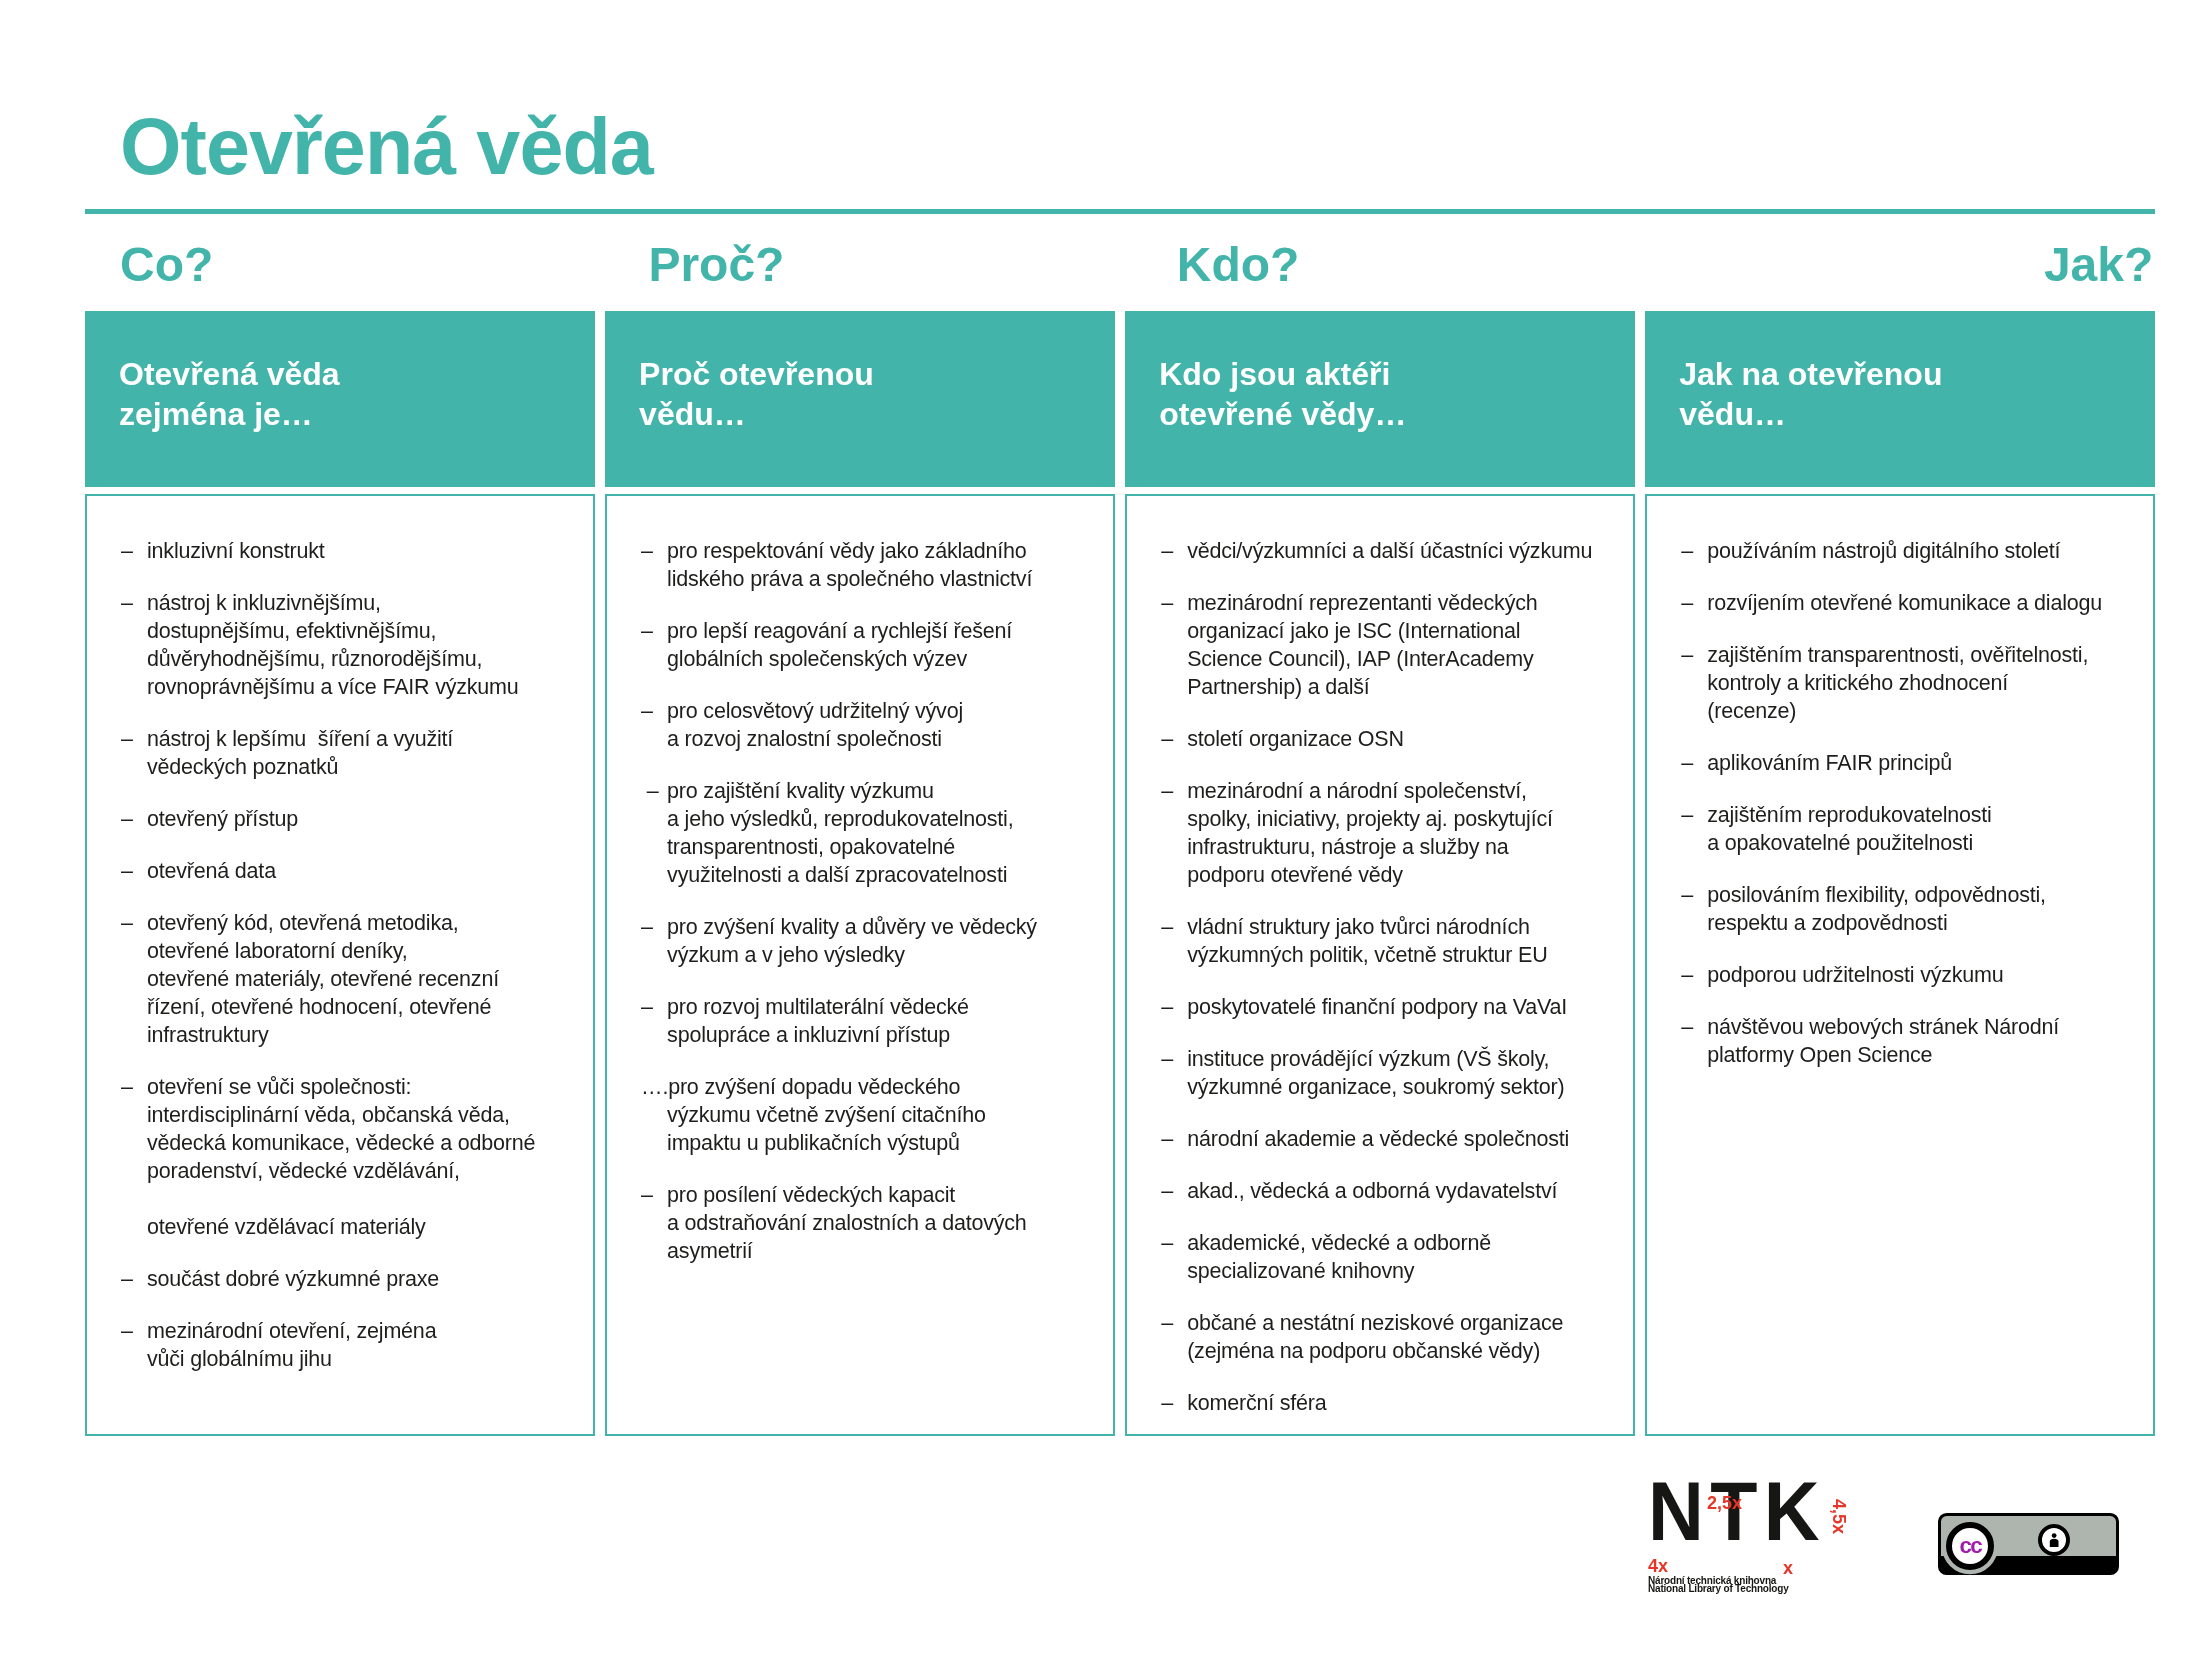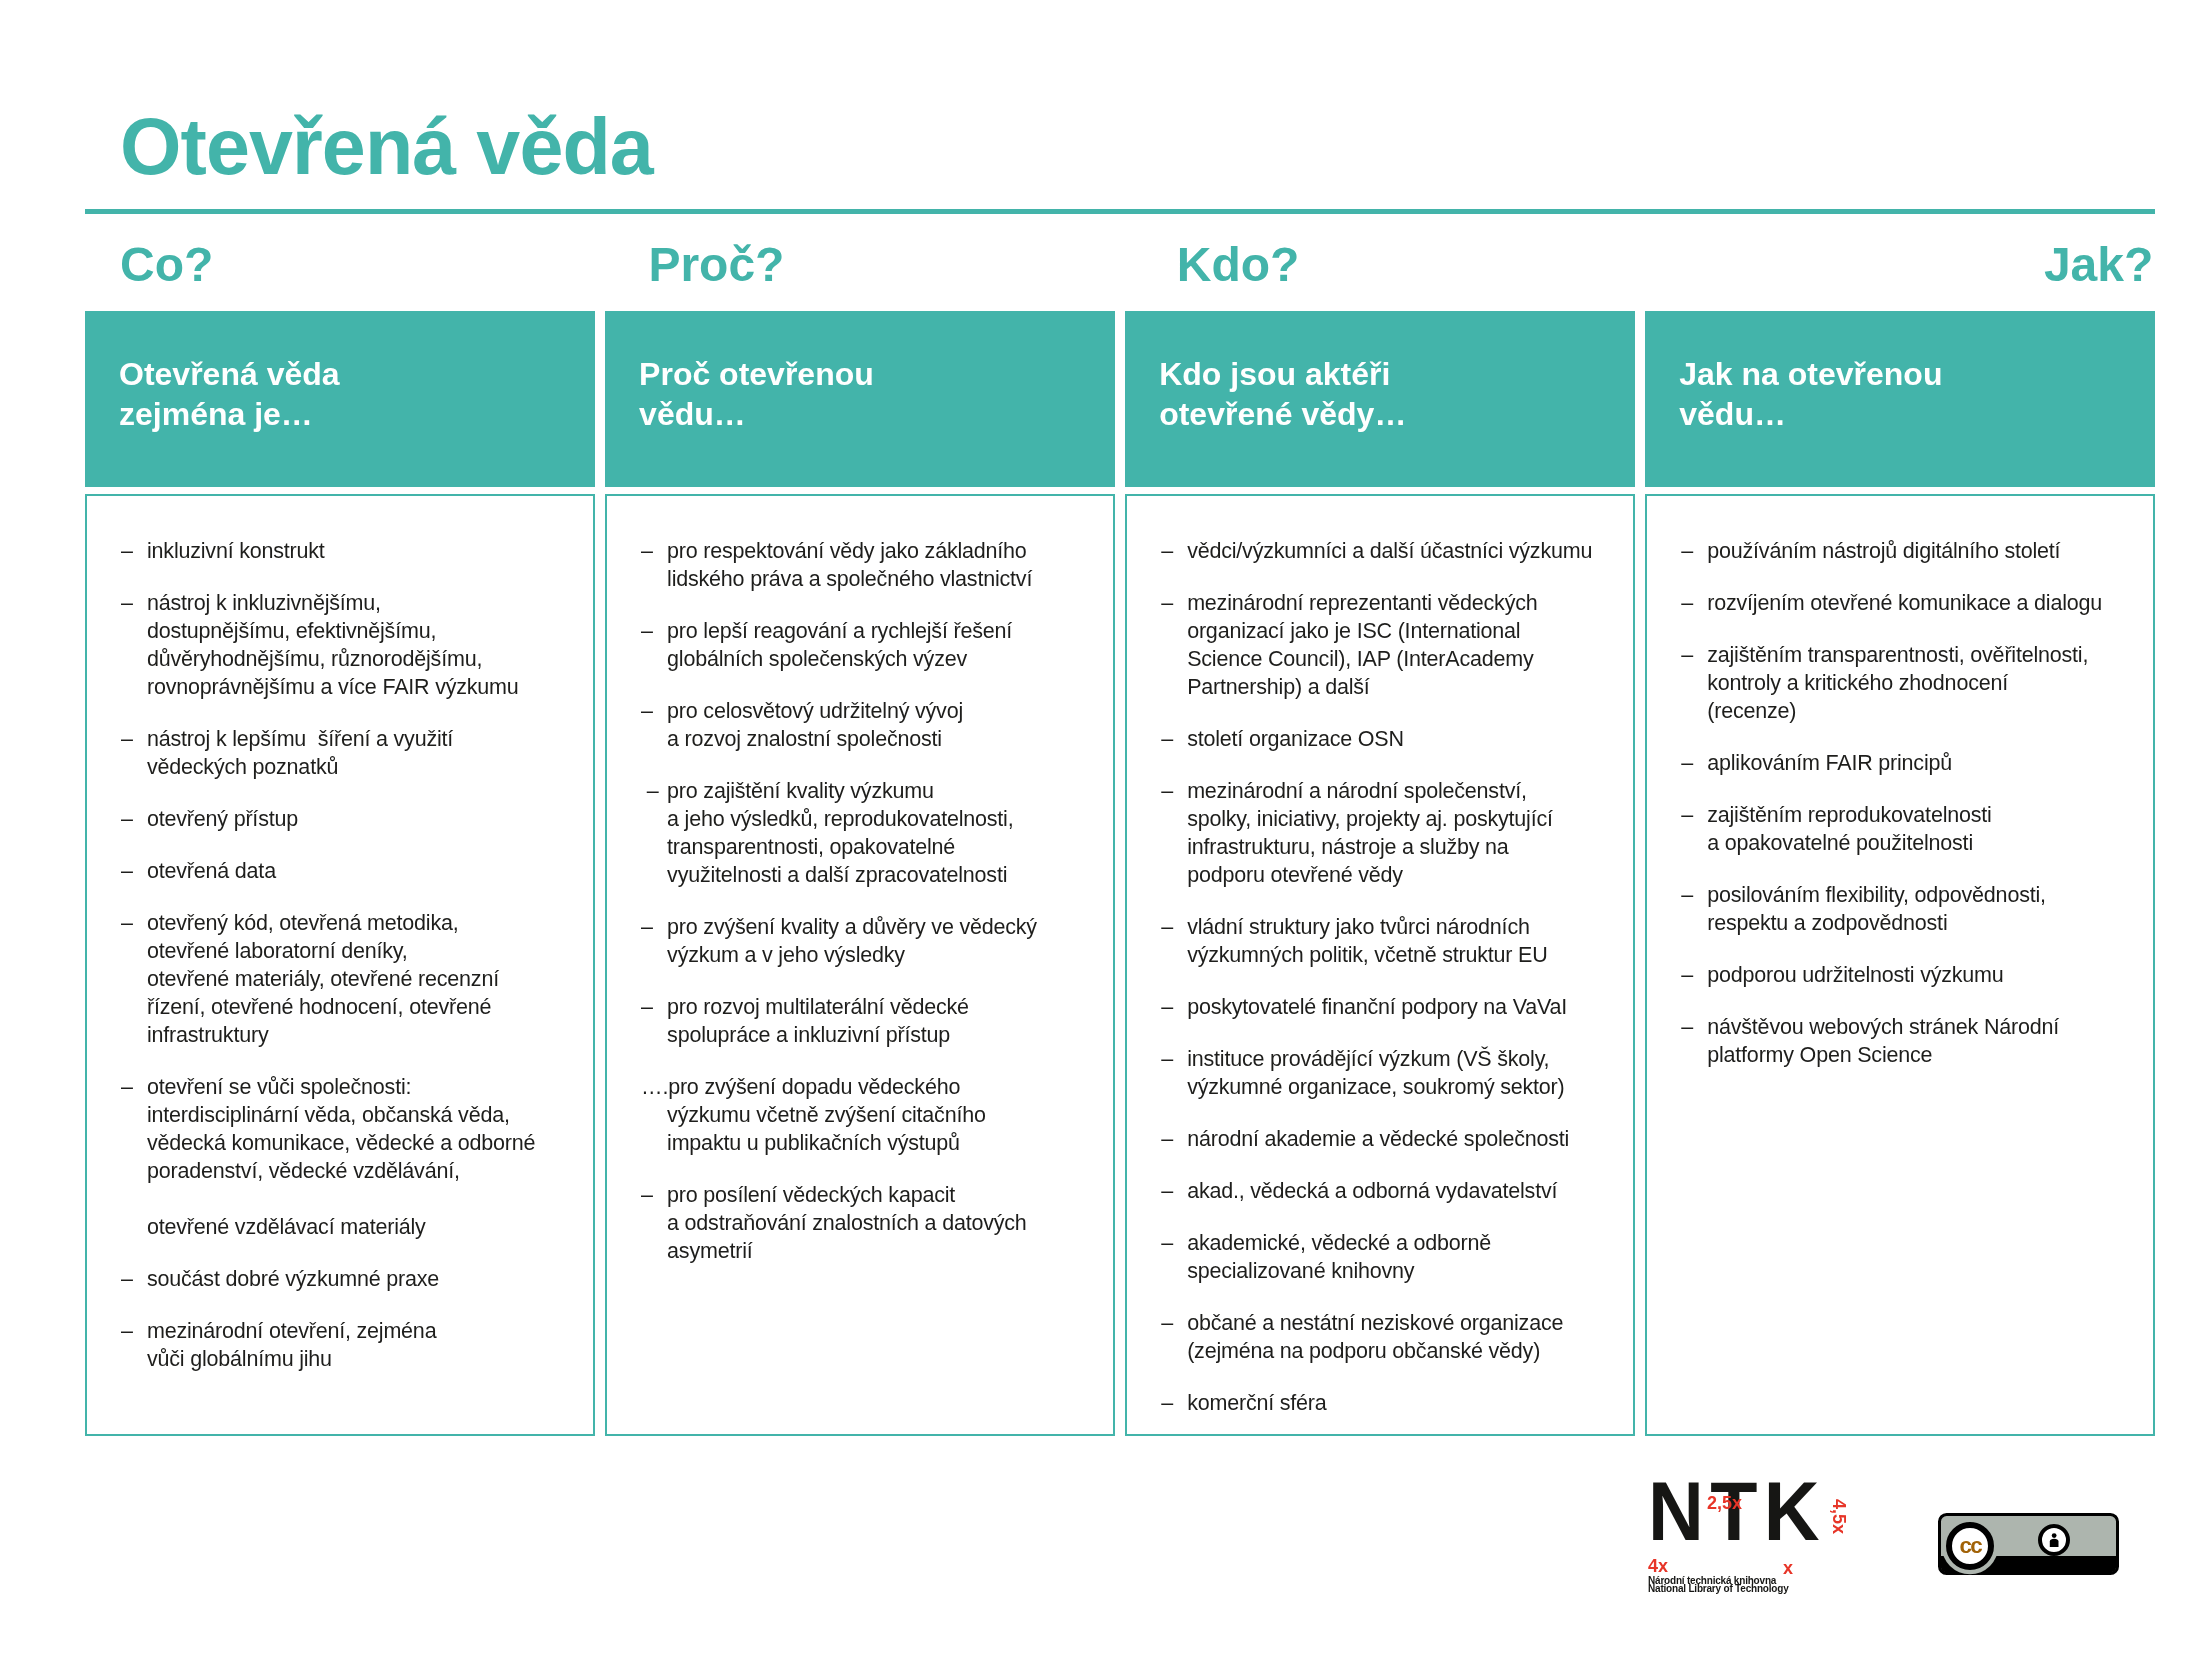--- a/index.html
+++ b/index.html
@@ -70,21 +70,21 @@
     position:absolute;left:1938px;top:1513px;width:181px;height:62px;
     background:var(--cc_gray,#adb5ae);border:3.4px solid #000;border-radius:8.6px;
     box-sizing:border-box;
   }
   .cc-strip{position:absolute;left:0;right:0;bottom:0;height:16.3px;background:#000;border-radius:0 0 4.3px 4.3px;}
   .cc-circle{
     position:absolute;left:5.2px;top:6px;width:36px;height:36px;background:#fff;
     border:6px solid #000;border-radius:50%;
     box-shadow:0 0 0 4.3px var(--cc_gray,#adb5ae);
     display:flex;align-items:center;justify-content:center;
-    font-weight:bold;font-size:22.4px;letter-spacing:-1.7px;color:#a16207;line-height:1;
+    font-weight:bold;font-size:22.4px;letter-spacing:-1.7px;color:#a21caf;line-height:1;
   }
   .cc-person{
     position:absolute;left:97px;top:7.7px;width:24px;height:24px;background:#fff;
     border:4.3px solid #000;border-radius:50%;
     display:flex;align-items:center;justify-content:center;
   }
   .cc-person svg{display:block;fill:#000;}
   .cc-by{
     position:absolute;left:82px;bottom:0;width:69px;height:16.3px;
     color:#000000;font-weight:bold;font-size:16.3px;line-height:16.3px;text-align:center;

